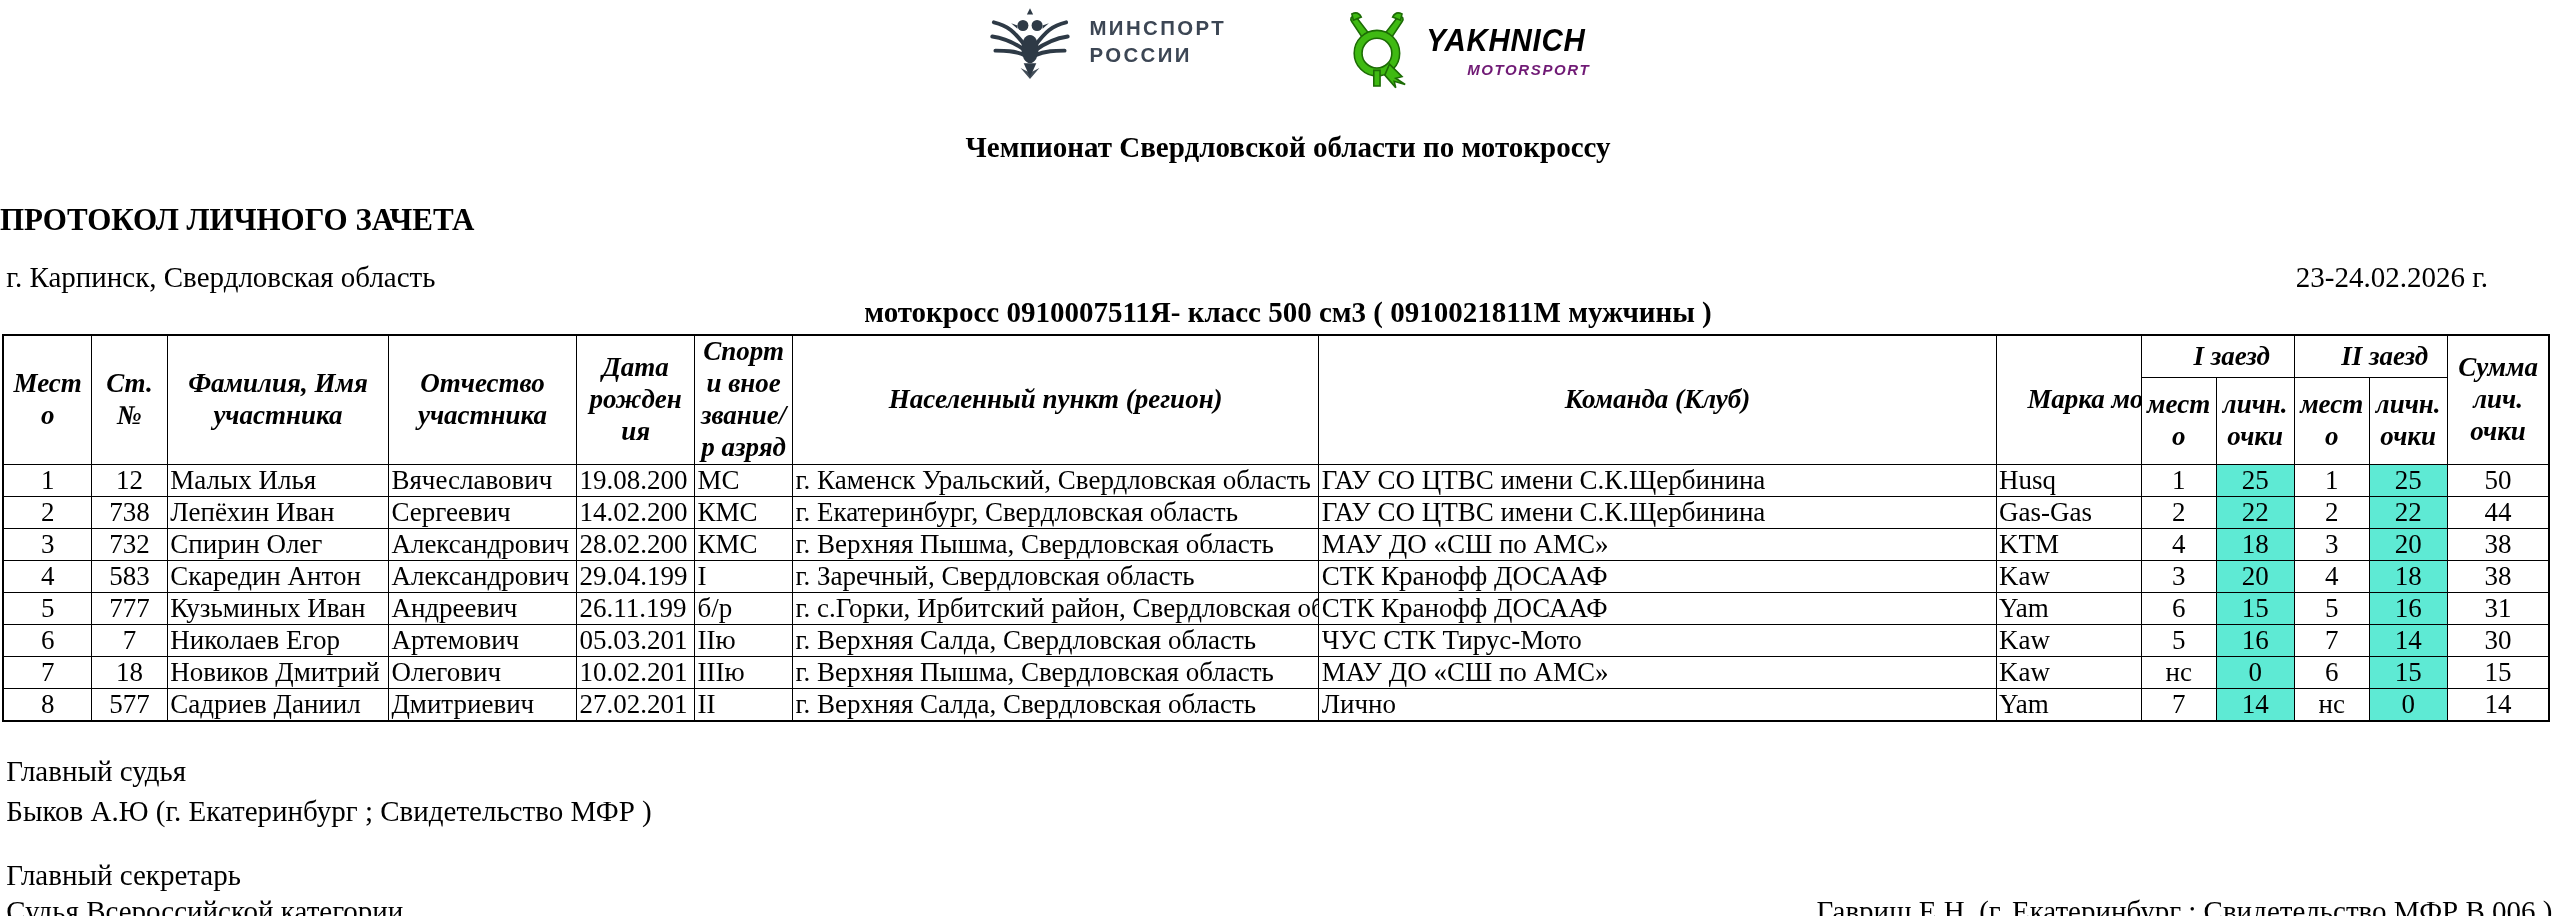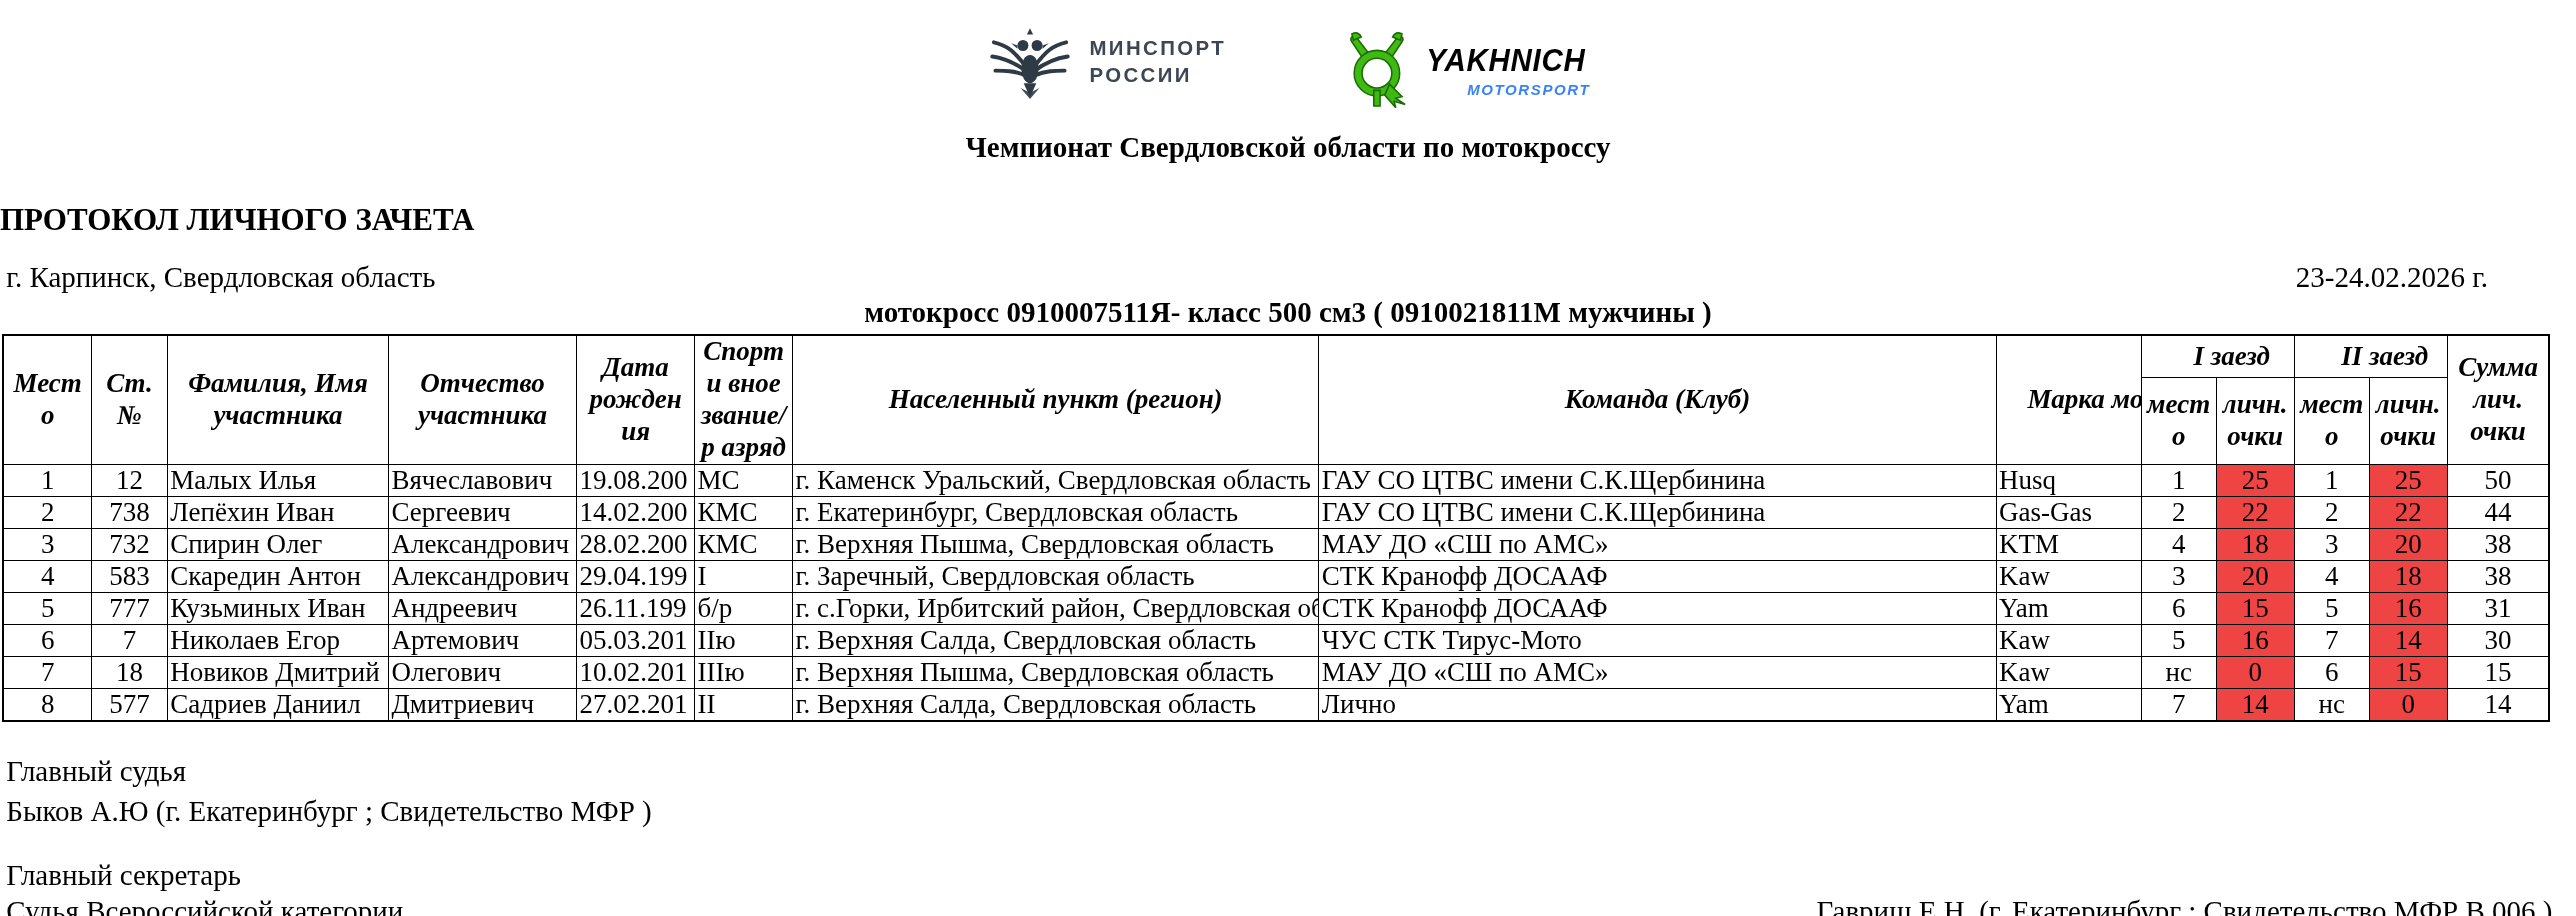--- a/index.html
+++ b/index.html
@@ -3,53 +3,53 @@
 <meta charset="utf-8">
 <style>
   * { box-sizing: border-box; }
   html,body { margin:0; padding:0; }
   body {
     width:2576px; height:917px; background:#fff; color:#000;
     font-family:"Liberation Serif", serif; overflow:hidden; position:relative;
   }
 
   
-  .logos { display:flex; justify-content:center; align-items:flex-start; gap:118px; padding-top:23px; height:88px; }
+  .logos { display:flex; justify-content:center; align-items:flex-start; gap:118px; padding-top:3px; height:88px; }
   .minsport { display:flex; align-items:center; gap:15.7px; margin-top:1.6px; }
   .minsport-text { font-family:"Liberation Sans", sans-serif; font-weight:bold; color:#3c4654;
     font-size:20.4px; letter-spacing:2.4px; line-height:1.3; }
   .fmsr { display:flex; align-items:center; gap:19px; margin-top:1.6px; }
   .fmsr-name { font-family:"Liberation Sans", sans-serif; font-weight:900; font-size:35px;
     transform:scaleX(0.76); transform-origin:left center; white-space:nowrap; }
   .yakhnich { display:flex; align-items:flex-start; gap:9.4px; margin-top:6.3px; }
   .yakhnich-text { display:flex; flex-direction:column; align-items:flex-end; margin-top:14px; }
   .yakhnich-name { font-family:"Liberation Sans", sans-serif; font-weight:900; font-style:italic;
     font-size:31px; letter-spacing:0.8px; transform:scaleX(0.95); }
   .yakhnich-sub { font-family:"Liberation Sans", sans-serif; font-weight:900; font-style:italic;
-    font-size:15px; color:#3b82f6; letter-spacing:1.6px; margin-top:1.6px; }
+    font-size:15px; color:#701a75; letter-spacing:1.6px; margin-top:1.6px; }
 
   
   .title1 { text-align:center; font-weight:bold; font-size:29px; margin-top:43px; line-height:1.15; }
   .title2 { text-align:left; font-weight:bold; font-size:31px; margin-top:38px; line-height:1.15; }
   .meta-row { display:flex; justify-content:space-between; font-size:29px; margin-top:23.5px;
     padding:0 88px 0 6.3px; line-height:1.15; }
   .class-line { text-align:center; font-weight:bold; font-size:29px; margin-top:1.6px; line-height:1.15; }
 
   
   table { border-collapse:collapse; table-layout:fixed; width:2548px; margin:4.7px 0 0 2.4px;
     border:2.4px solid #000; }
   th, td { border:1.6px solid #000; overflow:hidden; vertical-align:middle; }
   thead th { font-style:italic; font-weight:bold; font-size:27px; padding:0 3.1px; line-height:1.18;
     overflow-wrap:break-word; word-wrap:break-word; text-align:center; }
   thead tr.hrow1 th { height:38px; }
   thead tr.hrow2 th { height:78px; }
   th.nowrap { white-space:nowrap;padding-left:31px; }
   tbody td { font-size:27px; height:30px; padding:0 2.4px; white-space:nowrap; }
   td.c { text-align:center; }
-  td.pts { text-align:center; background:#ef4444; }
+  td.pts { text-align:center; background:#5eead4; }
 
   
   .officials { font-size:29px; margin-top:33px; padding:0 23.5px 0 6.3px; line-height:1.15; }
   .off-row { display:flex; justify-content:space-between; }
   .off-row.m1 { margin-top:6.3px; }
   .off-row.m2 { margin-top:31px; }
   .off-row.m3 { margin-top:3.1px; }
 </style>
 </head>
 <body>

